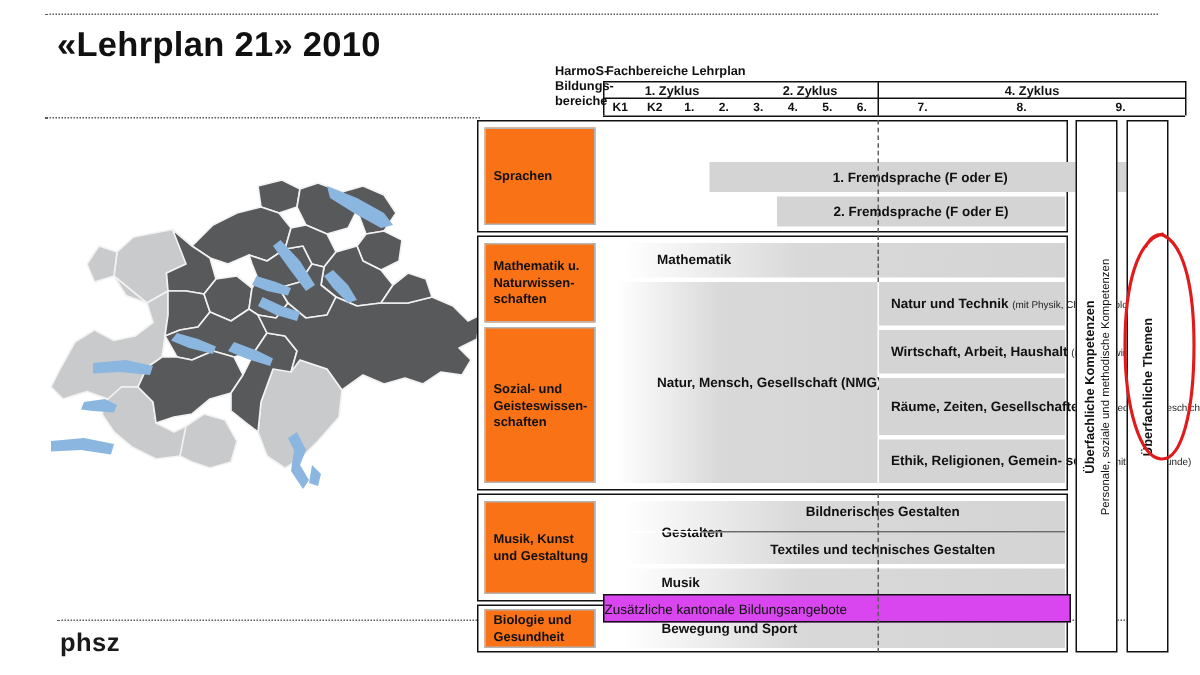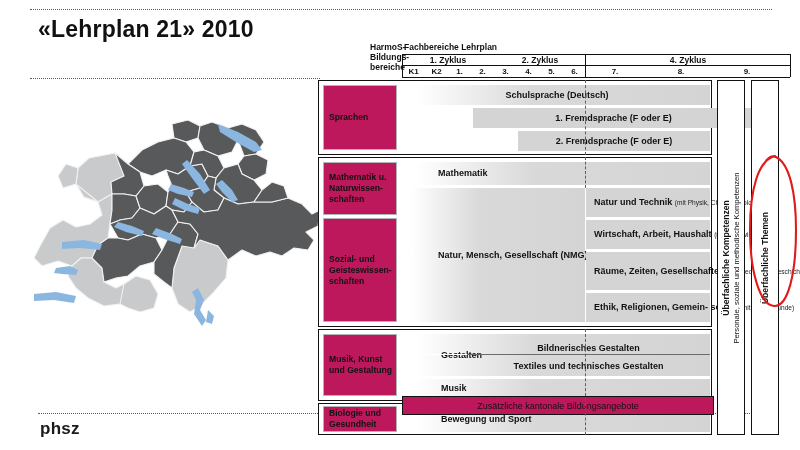--- a/index.html
+++ b/index.html
@@ -107,21 +107,21 @@
 
   
   .row-frame {
     position: absolute;
     border: 1.6px solid #111;
     background: #ffffff;
     box-sizing: border-box;
   }
   .area-label {
     position: absolute;
-    background: #be185d;
+    background: #f97316;
     border: 1px solid #b4b4b4;
     box-sizing: border-box;
     font-size: 8.6px;
     font-weight: bold;
     color: #111;
     line-height: 11px;
     padding: 0 0 0 5px;
     display: flex;
     align-items: center;
   }
@@ -189,27 +189,26 @@
     font-weight: normal;
     color: #111;
     display: block;
     margin-top: 1px;
   }
 
   
   #cantonal-bar {
     position: absolute;
     border: 1.6px solid #111;
-    background: #be185d;
+    background: #d946ef;
     box-sizing: border-box;
     font-size: 9px;
     color: #111;
     display: flex;
     align-items: center;
-    justify-content: center;
   }
 
   
   #annotation-ellipse {
     position: absolute;
     left: 748px; top: 150px;
     width: 50px; height: 160px;
     pointer-events: none;
   }
 </style>
@@ -302,23 +301,20 @@
     <div class="grade-label" style="left:245px; top:27px; width:23px;">6.</div>
 
     <div class="grade-label" style="left:272px; top:27px; width:50px;">7.</div>
     <div class="grade-label" style="left:338px; top:27px; width:50px;">8.</div>
     <div class="grade-label" style="left:404px; top:27px; width:50px;">9.</div>
 
     <div class="row-frame" style="left:0px; top:40px; width:394px; height:75px;"></div>
     <div class="area-label" style="left:5px; top:45px; width:74px; height:65px;">
       <span>Sprachen</span>
     </div>
-    <div class="subject-bar ctr" style="left:86px; top:45px; width:306px; height:20px;">
-      <span>Schulsprache (Deutsch)</span>
-    </div>
     <div class="subject-bar ctr flat" style="left:155px; top:68px; width:281px; height:20px;">
       <span>1. Fremdsprache (F oder E)</span>
     </div>
     <div class="subject-bar ctr flat" style="left:200px; top:91px; width:192px; height:20px;">
       <span>2. Fremdsprache (F oder E)</span>
     </div>
 
     <div class="row-frame" style="left:0px; top:117px; width:394px; height:170px;"></div>
     <div class="area-label" style="left:5px; top:122px; width:74px; height:53px;">
       <div>
@@ -383,21 +379,21 @@
         <span>Musik, Kunst</span>
         <span>und Gestaltung</span>
       </div>
     </div>
 
     <div class="subject-bar" style="left:86px; top:294px; width:306px; height:42px;">
       <span style="margin-left:37px;">Gestalten</span>
     </div>
     <div style="position:absolute; left:86px; top:314px; width:306px; height:1px; background:#ffffff;"></div>
     <div style="position:absolute; left:149px; top:314px; width:243px; height:1px; background:#6b6b6b;"></div>
-    <div style="position:absolute; left:149px; top:296px; width:243px; height:17px; display:flex; align-items:flex-end; justify-content:center; font-size:9px; font-weight:bold; color:#111;">
+    <div style="position:absolute; left:149px; top:296px; width:243px; height:17px; display:flex; align-items:flex-start; justify-content:center; font-size:9px; font-weight:bold; color:#111;">
       <span>Bildnerisches Gestalten</span>
     </div>
     <div style="position:absolute; left:149px; top:317px; width:243px; height:18px; display:flex; align-items:center; justify-content:center; font-size:9px; font-weight:bold; color:#111;">
       <span>Textiles und technisches Gestalten</span>
     </div>
 
     <div class="subject-bar" style="left:86px; top:339px; width:306px; height:18px;">
       <span style="margin-left:37px;">Musik</span>
     </div>
 

